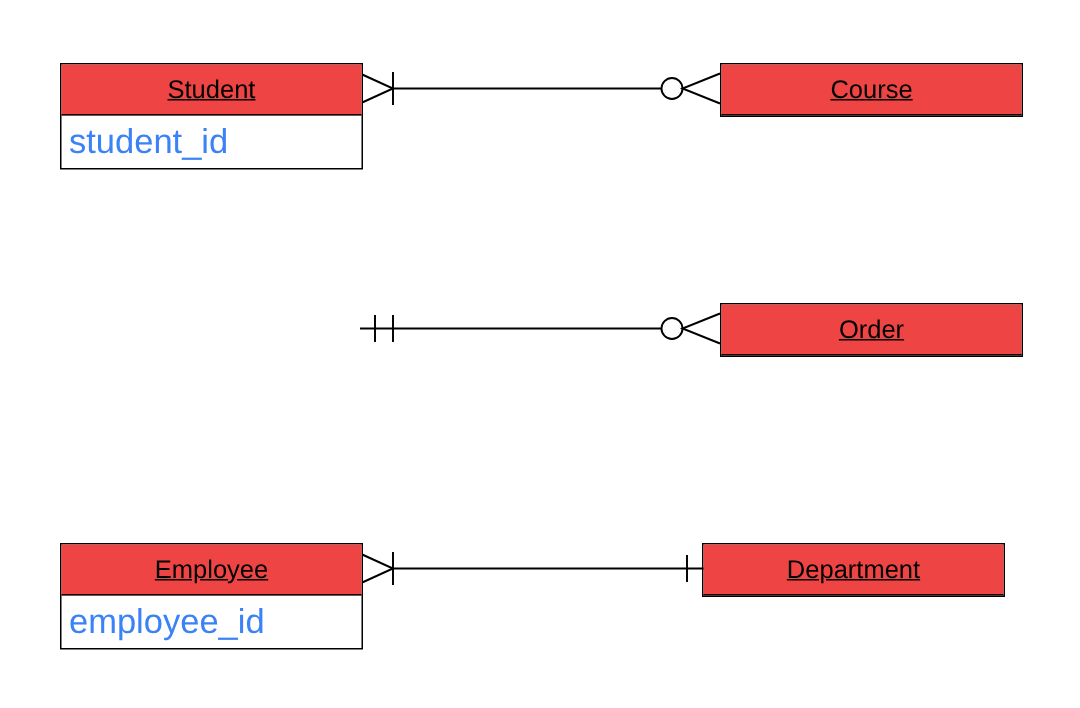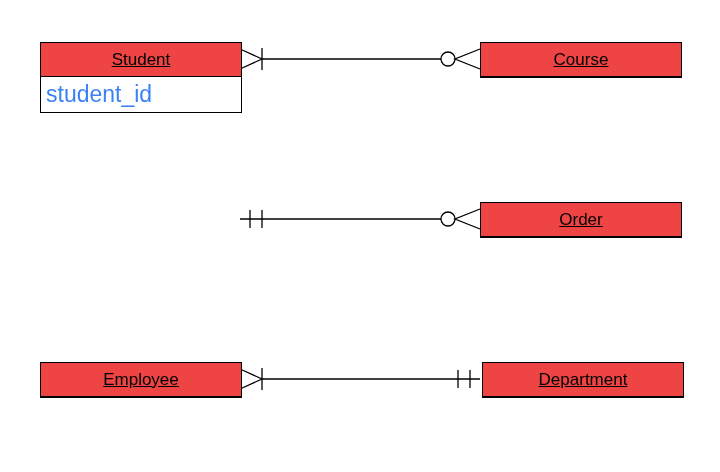--- a/index.html
+++ b/index.html
@@ -48,21 +48,21 @@
     padding-left: 5px;
     font-size: 23px;
     color: #3b82f6;
     white-space: nowrap;
   }
   .pos-student    { left: 40px;  top: 42px;  }
   .pos-course     { left: 480px; top: 42px;  }
   .pos-customer   { left: 40px;  top: 202px; }
   .pos-order      { left: 480px; top: 202px; }
   .pos-employee   { left: 40px;  top: 362px; }
-  .pos-department { left: 482px; top: 362px; }
+  .pos-department { left: 468px; top: 362px; }
 </style>
 </head>
 <body>
 
 <div class="canvas">
 
   <svg class="connectors" viewBox="0 0 720 472" xmlns="http://www.w3.org/2000/svg">
 
     <g stroke="#000000" stroke-width="1.3" fill="none">
       <path d="M240,49 L262,59 L240,69"></path>
@@ -98,19 +98,20 @@
     <div class="entity-header">Course</div>
   </div>
 
 
   <div class="entity pos-order">
     <div class="entity-header">Order</div>
   </div>
 
   <div class="entity pos-employee">
     <div class="entity-header">Employee</div>
+    <div class="entity-attr">employee_id</div>
   </div>
 
   <div class="entity pos-department">
     <div class="entity-header">Department</div>
   </div>
 
 </div>
 
 </body></html>

